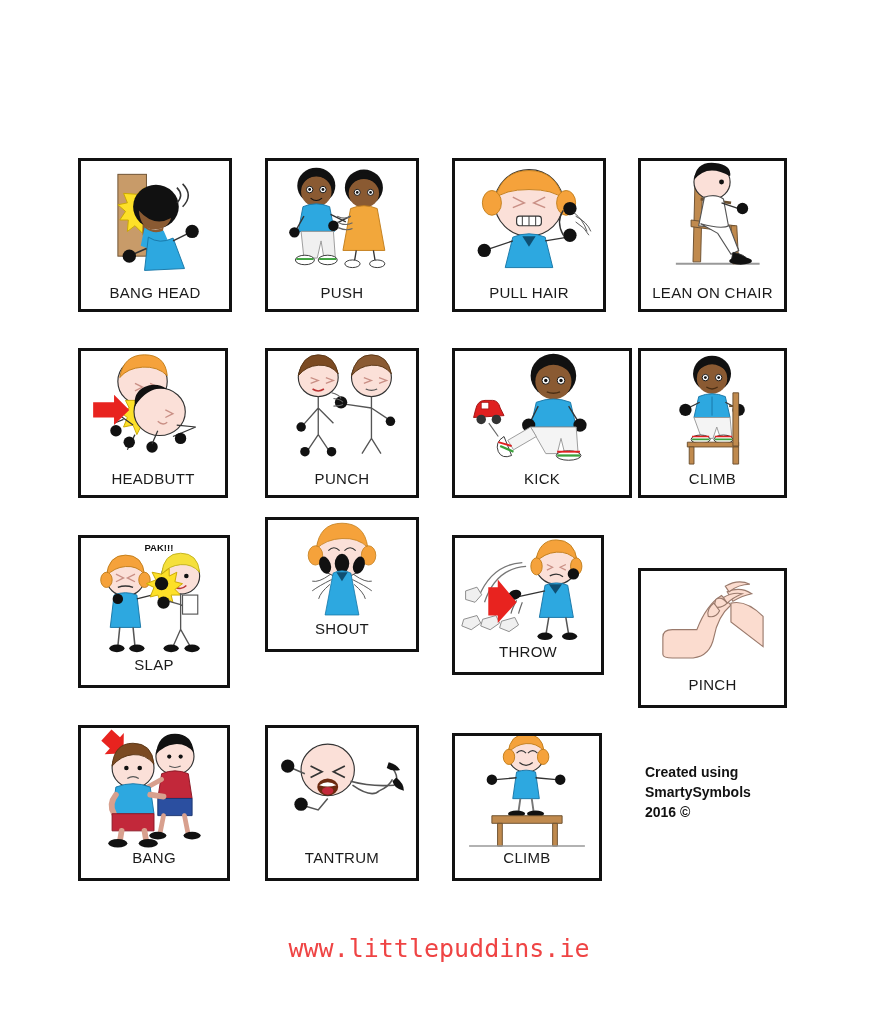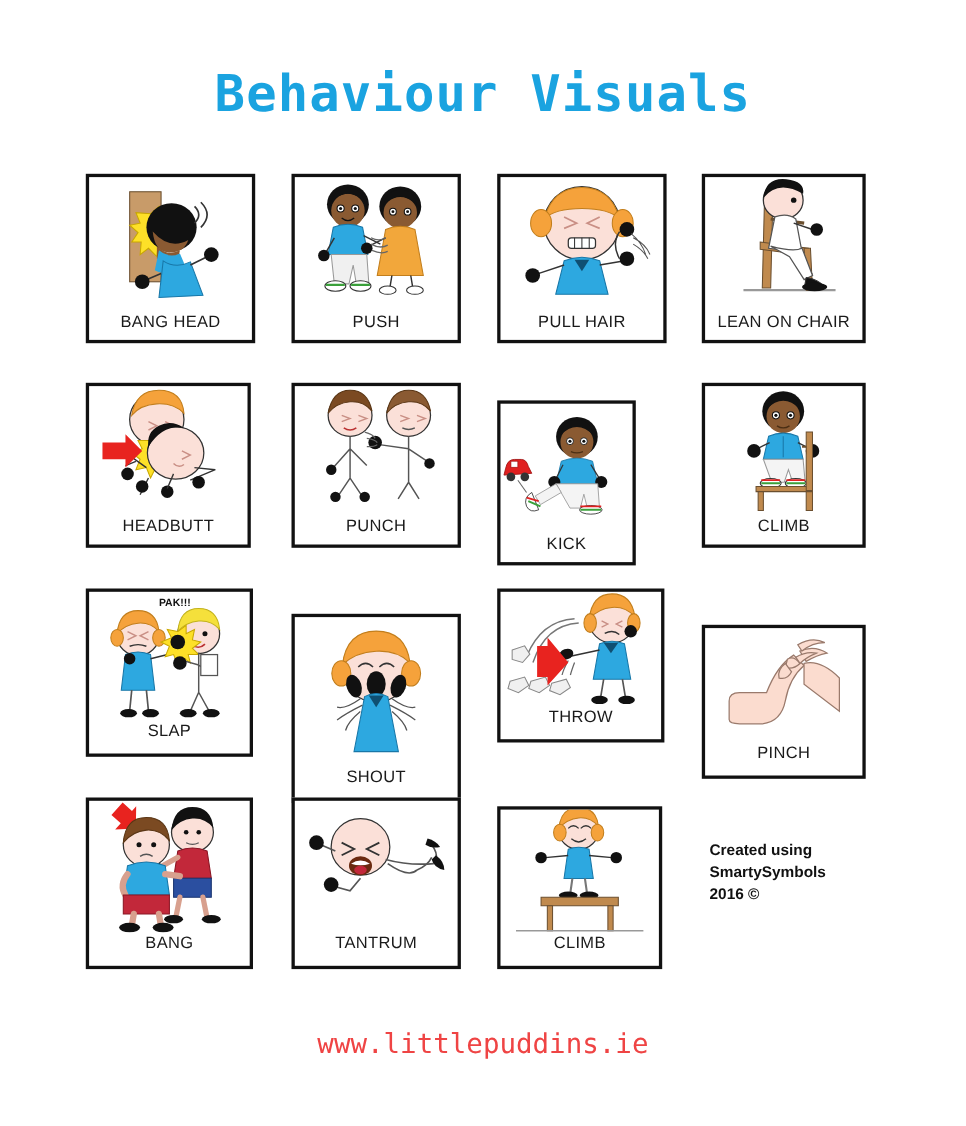--- a/index.html
+++ b/index.html
@@ -54,21 +54,20 @@
     text-align:center;
     font-family:"DejaVu Sans Mono","Liberation Mono",monospace;
     font-size:25px;font-weight:400;color:#ef4444;letter-spacing:0px;
   }
 </style>
 </head>
 <body>
 
 <div id="page">
 
-  <div class="title">Behaviour Visuals</div>
 
   <div class="grid">
 
     <div class="card" style="left:78px;top:158px;width:154px;height:154px;">
       <div class="art">
         <svg viewBox="0 0 154 124">
           <rect x="38" y="14" width="30" height="86" fill="#c89b69" stroke="#6b4f2f" stroke-width="1"></rect>
           <polygon points="58,35 66,28 66,38 76,33 74,43 85,44 76,52 84,60 73,61 75,71 65,66 64,76 56,68 48,74 49,62 40,62 46,53 38,46 48,44 44,34" fill="#fde028" stroke="#c9a800" stroke-width="1"></polygon>
           <ellipse cx="78" cy="48" rx="24" ry="23" fill="#111"></ellipse>
           <path d="M60 52 q16 18 34 8 q-4 12 -18 12 q-14 0 -16 -20z" fill="#8a5a32"></path>
@@ -221,21 +220,21 @@
           <path d="M102 40 q6 3 12 0" stroke="#555" stroke-width="1.3" fill="none"></path>
           <path d="M108 48 l0 44 M108 60 l-28 -4 M108 60 l18 12 M108 92 l-10 16 M108 92 l10 16" stroke="#555" stroke-width="1.4" fill="none"></path>
           <circle cx="76" cy="54" r="6.5" fill="#111"></circle>
           <circle cx="128" cy="74" r="5" fill="#111"></circle>
           <path d="M66 44 q8 2 10 6 M68 50 q8 1 10 4 M68 58 q8 0 10 -2" stroke="#666" stroke-width="1.2" fill="none"></path>
         </svg>
       </div>
       <div class="label">PUNCH</div>
     </div>
 
-    <div class="card" style="left:452px;top:348px;width:126px;height:150px;margin-top:16px;">
+    <div class="card" style="left:452px;top:348px;width:180px;height:150px;">
       <div class="art">
         <svg viewBox="0 0 152 120">
           <ellipse cx="88" cy="26" rx="24" ry="23" fill="#111"></ellipse>
           <ellipse cx="88" cy="32" rx="19" ry="19" fill="#8a5a32"></ellipse>
           <path d="M69 24 q19 -19 38 0 q-4 -18 -19 -18 q-15 0 -19 18z" fill="#111"></path>
           <circle cx="80" cy="31" r="4" fill="#fff" stroke="#111" stroke-width="1"></circle>
             <circle cx="80" cy="31" r="1.8" fill="#111"></circle>
           <circle cx="96" cy="31" r="4" fill="#fff" stroke="#111" stroke-width="1"></circle>
             <circle cx="96" cy="31" r="1.8" fill="#111"></circle>
           <path d="M81 43 q7 3 14 0" stroke="#4a2e14" stroke-width="1.4" fill="none"></path>
@@ -322,21 +321,21 @@
           <path d="M104 58 l0 40 M104 70 l-14 -4 M104 70 l10 6 M104 96 l-8 18 M104 96 l10 18" stroke="#555" stroke-width="1.4" fill="none"></path>
           <rect x="106" y="60" width="16" height="20" fill="#fff" stroke="#555" stroke-width="1.2"></rect>
           <circle cx="86" cy="68" r="6.5" fill="#111"></circle>
           <ellipse cx="94" cy="116" rx="8" ry="4" fill="#111"></ellipse>
           <ellipse cx="116" cy="116" rx="8" ry="4" fill="#111"></ellipse>
         </svg>
       </div>
       <div class="label">SLAP</div>
     </div>
 
-    <div class="card tall" style="left:265px;top:558px;width:154px;height:172px;">
+    <div class="card tall" style="left:265px;top:517px;width:154px;height:135px;">
       <div class="art">
         <svg viewBox="0 0 154 123">
           <ellipse cx="77" cy="40" rx="32" ry="31" fill="#fbe0d8" stroke="#333" stroke-width="1.2"></ellipse>
           <path d="M45 36 q4 -32 32 -32 q28 0 32 30 q-12 -12 -32 -11 q-20 1 -32 13z" fill="#f5a23b" stroke="#c27e1c" stroke-width="1"></path>
           <ellipse cx="44" cy="44" rx="9" ry="12" fill="#f5a23b" stroke="#c27e1c" stroke-width="1"></ellipse>
           <ellipse cx="110" cy="44" rx="9" ry="12" fill="#f5a23b" stroke="#c27e1c" stroke-width="1"></ellipse>
           <path d="M60 38 q7 -7 14 0 M80 38 q7 -7 14 0" stroke="#333" stroke-width="1.4" fill="none"></path>
           <ellipse cx="77" cy="54" rx="9" ry="12" fill="#111"></ellipse>
           <ellipse cx="56" cy="56" rx="7" ry="11" fill="#111" transform="rotate(-18 56 56)"></ellipse>
           <ellipse cx="98" cy="56" rx="7" ry="11" fill="#111" transform="rotate(18 98 56)"></ellipse>

